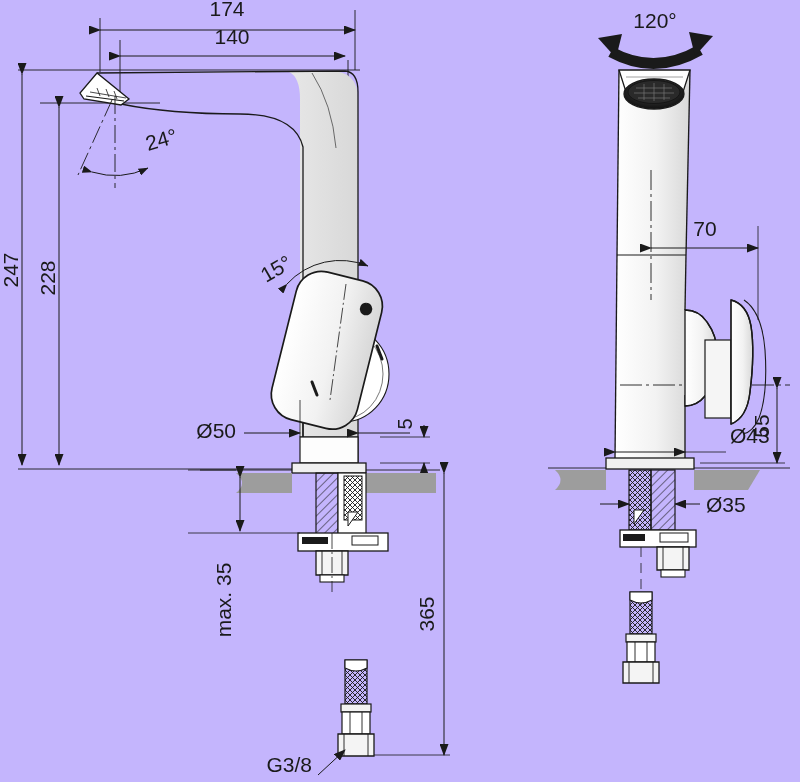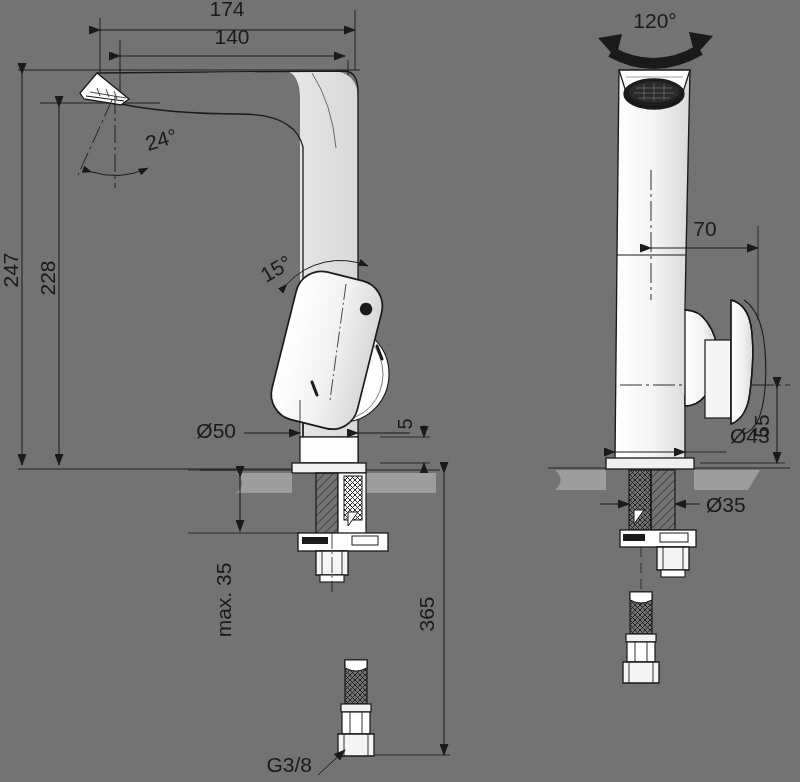--- a/index.html
+++ b/index.html
@@ -1,17 +1,17 @@
 <!DOCTYPE html>
 <html><head>
 <meta charset="utf-8">
 <style>
   html,body{margin:0;padding:0;background:#ffffff;}
   body{width:800px;height:782px;font-family:"Liberation Sans",sans-serif;overflow:hidden;}
-  #sheet{position:relative;width:800px;height:782px;background:#737373;}
+  #sheet{position:relative;width:800px;height:782px;background:#c4b5fd;}
   svg{display:block;}
   .dimtext{font-family:"Liberation Sans",sans-serif;font-size:21px;fill:#1a1a1a;}
   .dimtext-small{font-family:"Liberation Sans",sans-serif;font-size:20px;fill:#1a1a1a;}
 </style>
 </head>
 <body>
 
 <div id="sheet">
 <svg width="800" height="782" viewBox="0 0 800 782">
   <defs>

